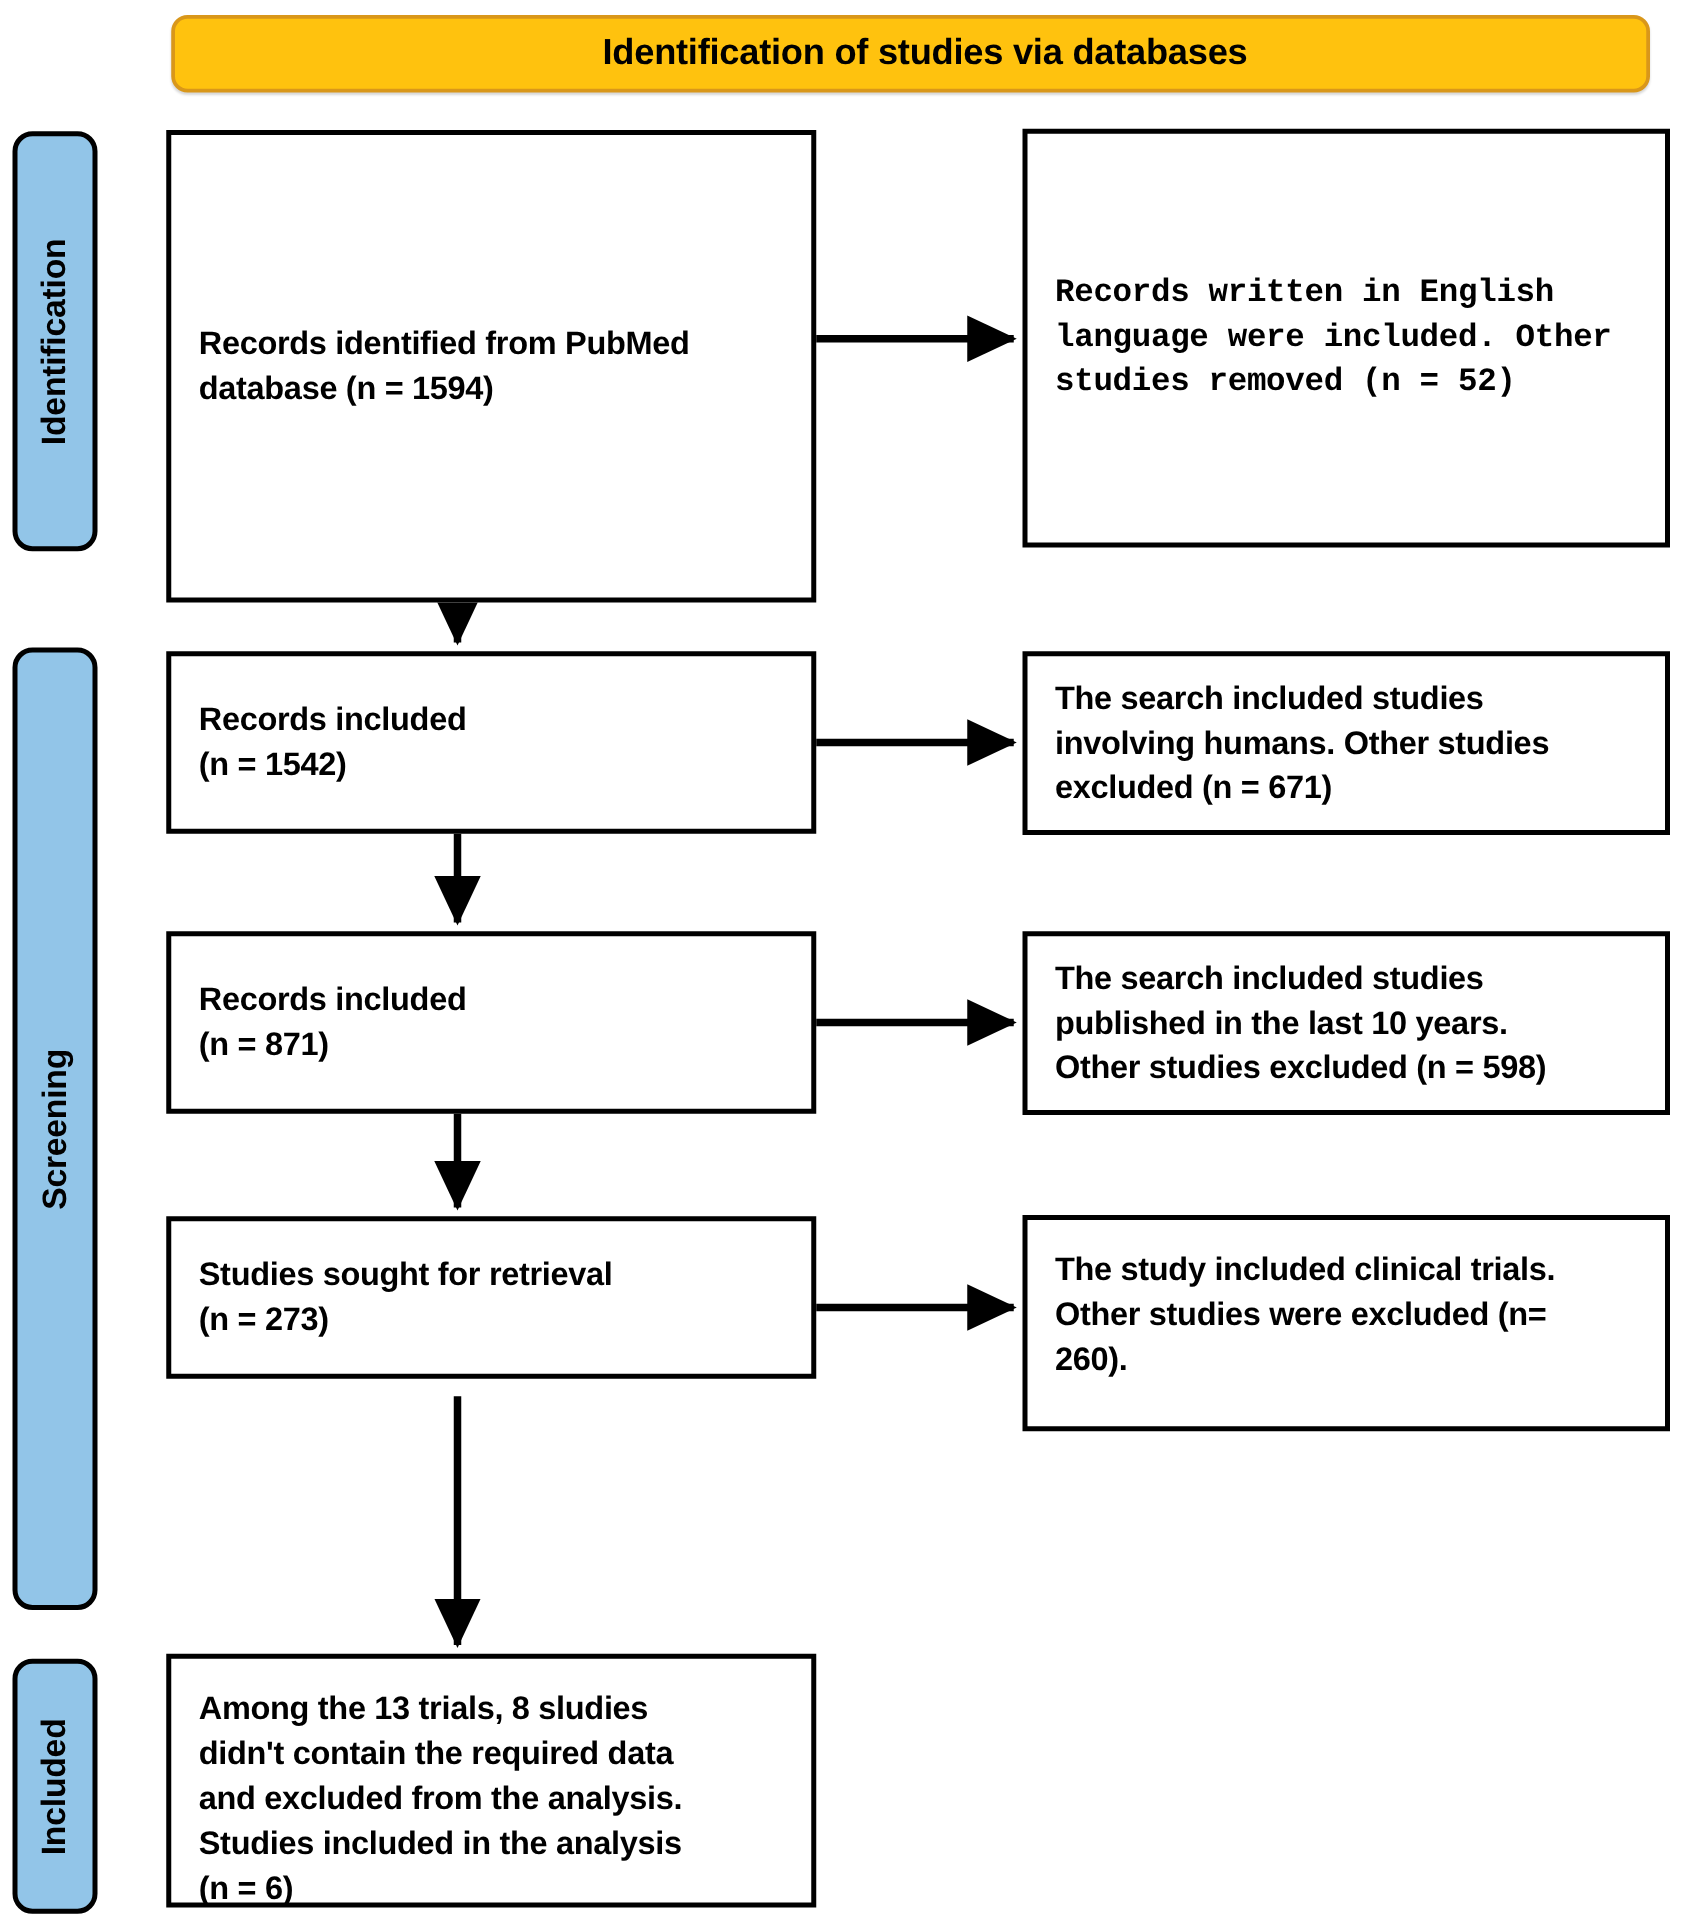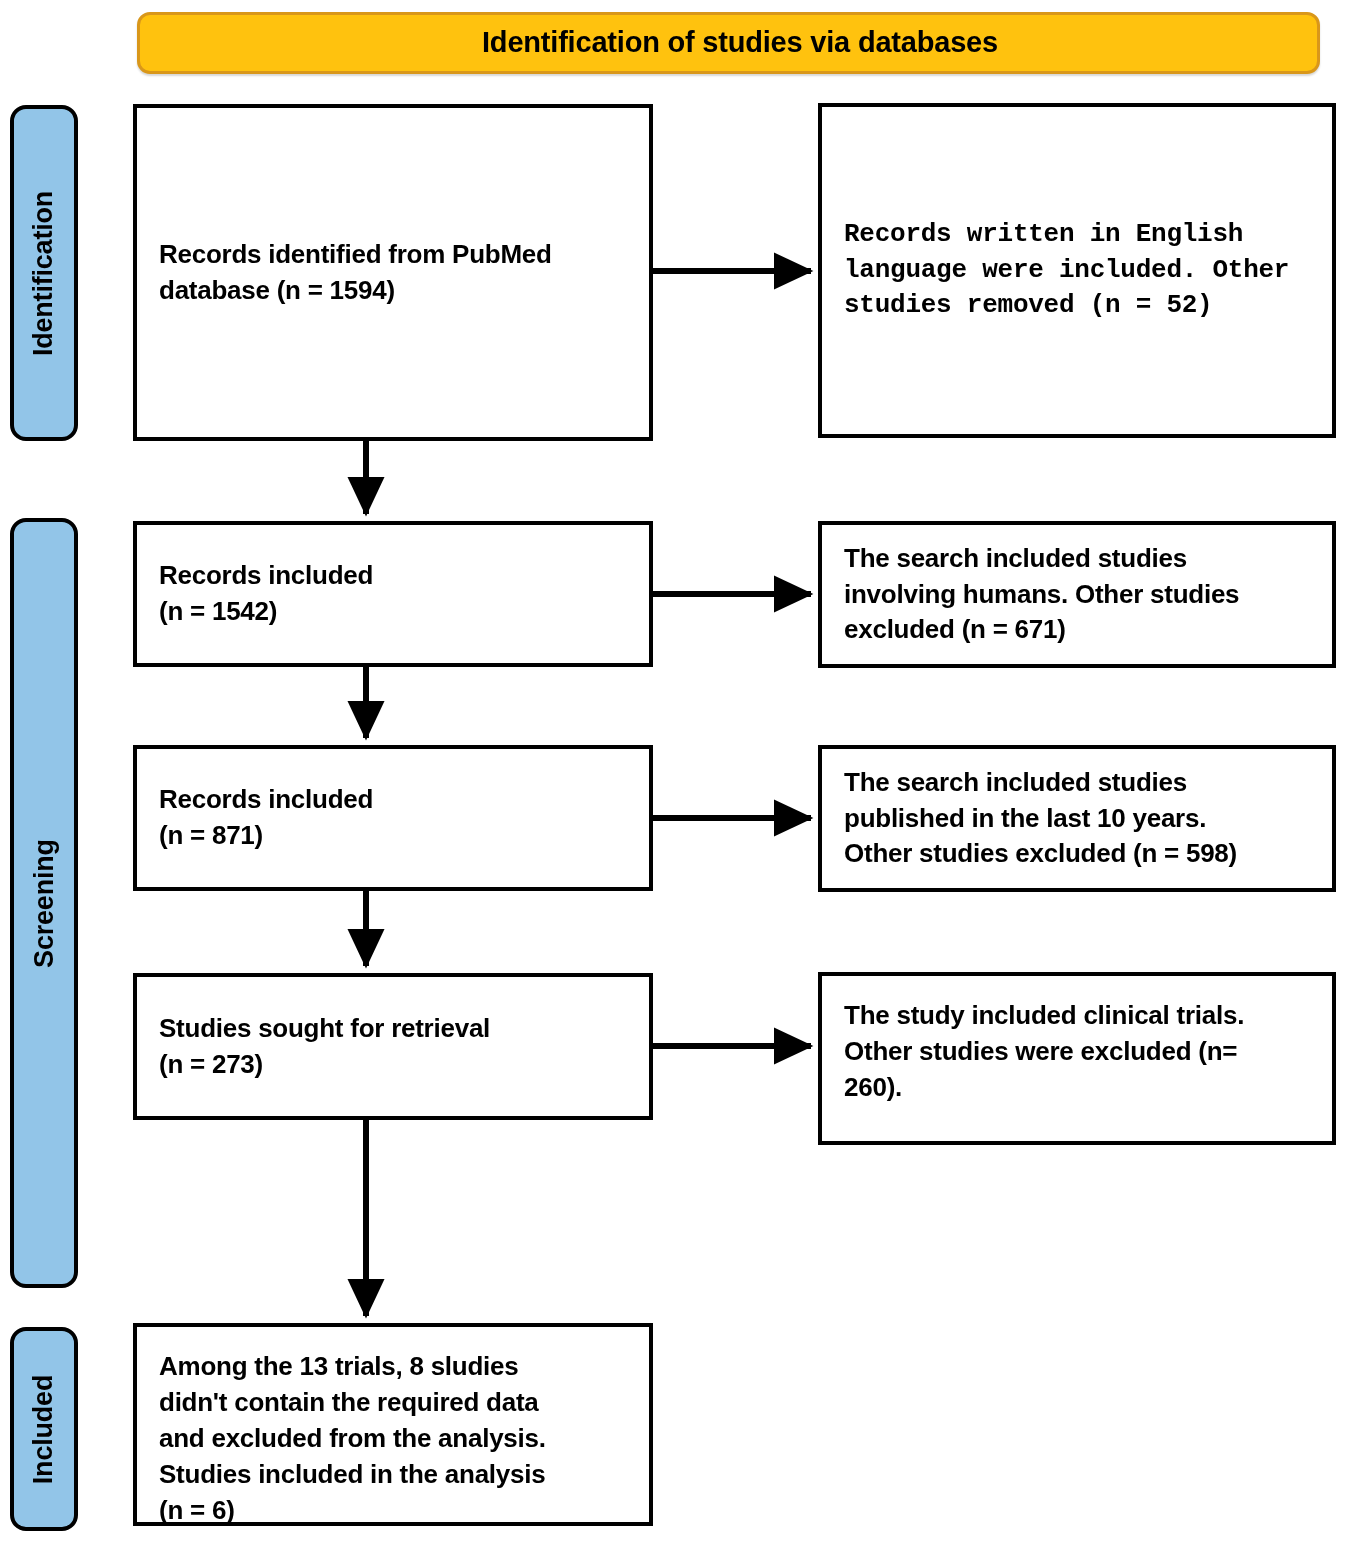--- a/index.html
+++ b/index.html
@@ -132,36 +132,36 @@
     <line x1="366" y1="666" x2="366" y2="738" stroke="#000" stroke-width="6" marker-end="url(#arrowhead)"></line>
     <line x1="366" y1="890" x2="366" y2="966" stroke="#000" stroke-width="6" marker-end="url(#arrowhead)"></line>
     <line x1="366" y1="1117" x2="366" y2="1316" stroke="#000" stroke-width="6" marker-end="url(#arrowhead)"></line>
 
     <line x1="652" y1="271" x2="811" y2="271" stroke="#000" stroke-width="6" marker-end="url(#arrowhead)"></line>
     <line x1="652" y1="594" x2="811" y2="594" stroke="#000" stroke-width="6" marker-end="url(#arrowhead)"></line>
     <line x1="652" y1="818" x2="811" y2="818" stroke="#000" stroke-width="6" marker-end="url(#arrowhead)"></line>
     <line x1="652" y1="1046" x2="811" y2="1046" stroke="#000" stroke-width="6" marker-end="url(#arrowhead)"></line>
   </svg>
 
-  <div class="flow-box" style="left:133px; top:104px; width:520px; height:337px;">
+  <div class="flow-box" style="left:133px; top:104px; width:520px; height:378px;">
     <div class="box-text">Records identified from PubMed
 database (n = 1594)</div>
   </div>
 
   <div class="flow-box" style="left:133px; top:521px; width:520px; height:146px;">
     <div class="box-text">Records included
 (n = 1542)</div>
   </div>
 
   <div class="flow-box" style="left:133px; top:745px; width:520px; height:146px;">
     <div class="box-text">Records included
 (n = 871)</div>
   </div>
 
-  <div class="flow-box" style="left:133px; top:973px; width:520px; height:147px;">
+  <div class="flow-box" style="left:133px; top:973px; width:520px; height:130px;">
     <div class="box-text">Studies sought for retrieval
 (n = 273)</div>
   </div>
 
   <div class="flow-box top-aligned" style="left:133px; top:1323px; width:520px; height:203px;">
     <div class="box-text">Among the 13 trials, 8 sludies
 didn't contain the required data
 and excluded from the analysis.
 Studies included in the analysis
 (n = 6)</div>

